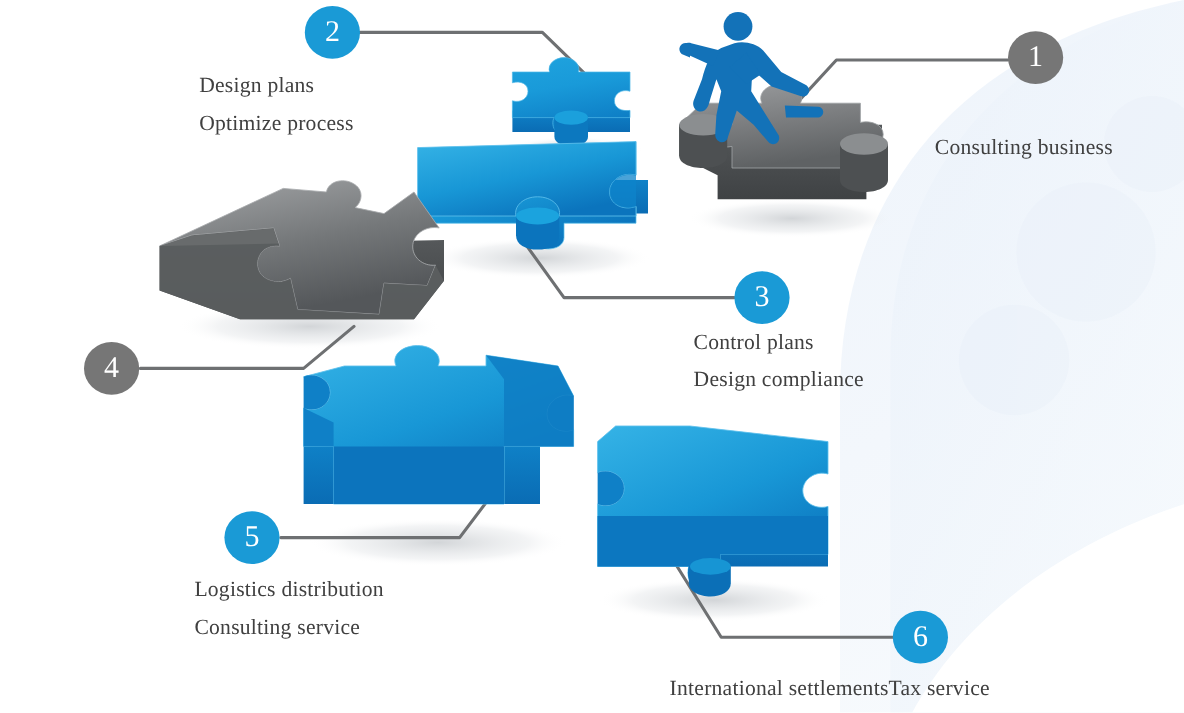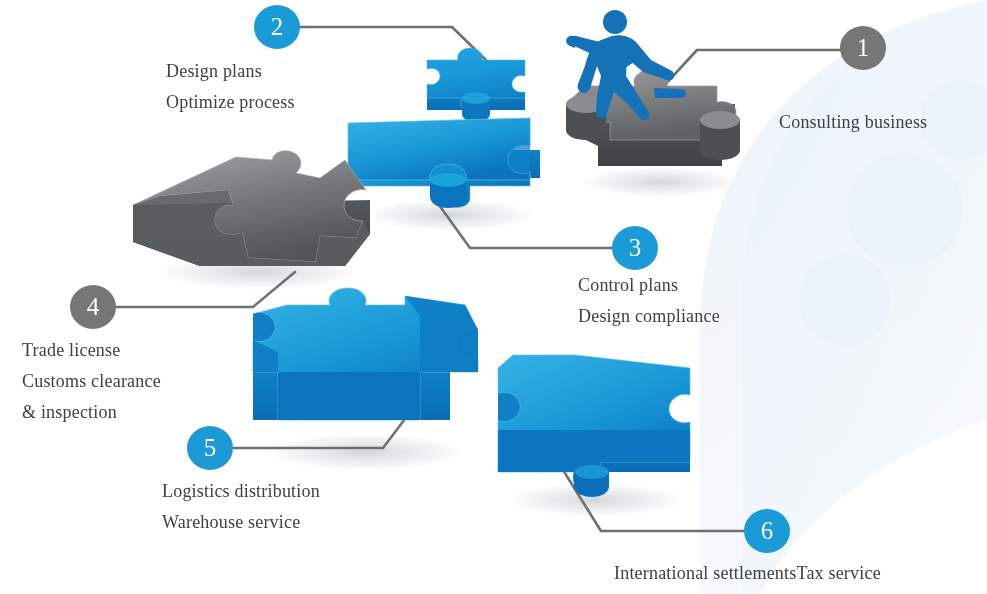--- a/index.html
+++ b/index.html
@@ -342,28 +342,23 @@
   <div class="label" style="left:166px; top:56px;">
     <span class="line">Design plans</span>
     <span class="line">Optimize process</span>
   </div>
 
   <div class="label" style="left:578px; top:270px;">
     <span class="line">Control plans</span>
     <span class="line">Design compliance</span>
   </div>
 
-  <div class="label" style="left:22px; top:335px;">
-    <span class="line">Trade license</span>
-    <span class="line">Customs clearance</span>
-    <span class="line">&amp; inspection</span>
-  </div>
 
   <div class="label" style="left:134px; top:476px;margin-left:28px;">
     <span class="line">Logistics distribution</span>
-    <span class="line">Warehouse service</span>
-  </div>
-
-  <div class="label" style="left:614px; top:558px;">
+    <span class="line">Consulting service</span>
+  </div>
+
+  <div class="label" style="left:558px; top:558px;">
     <span class="line">International settlementsTax service</span>
   </div>
 
 </div>
 
 </body></html>

